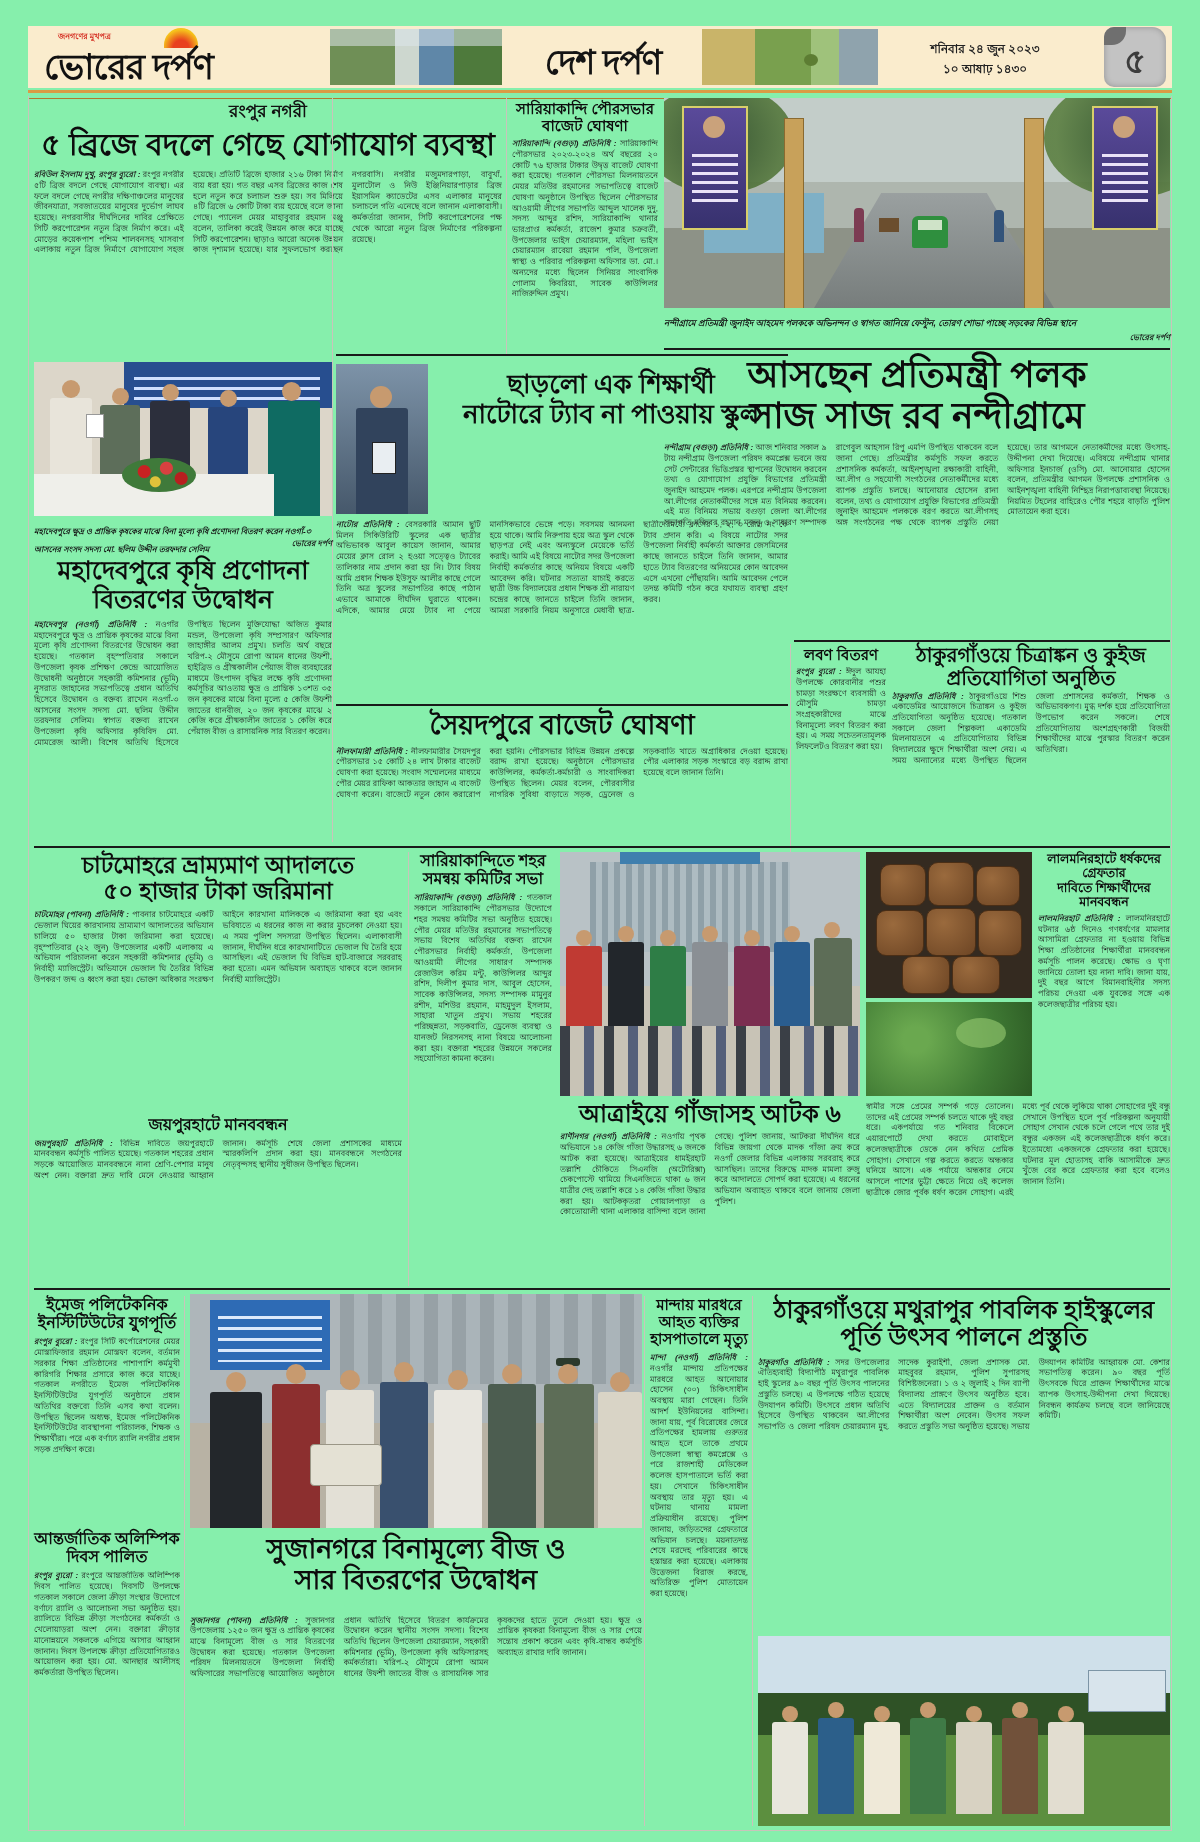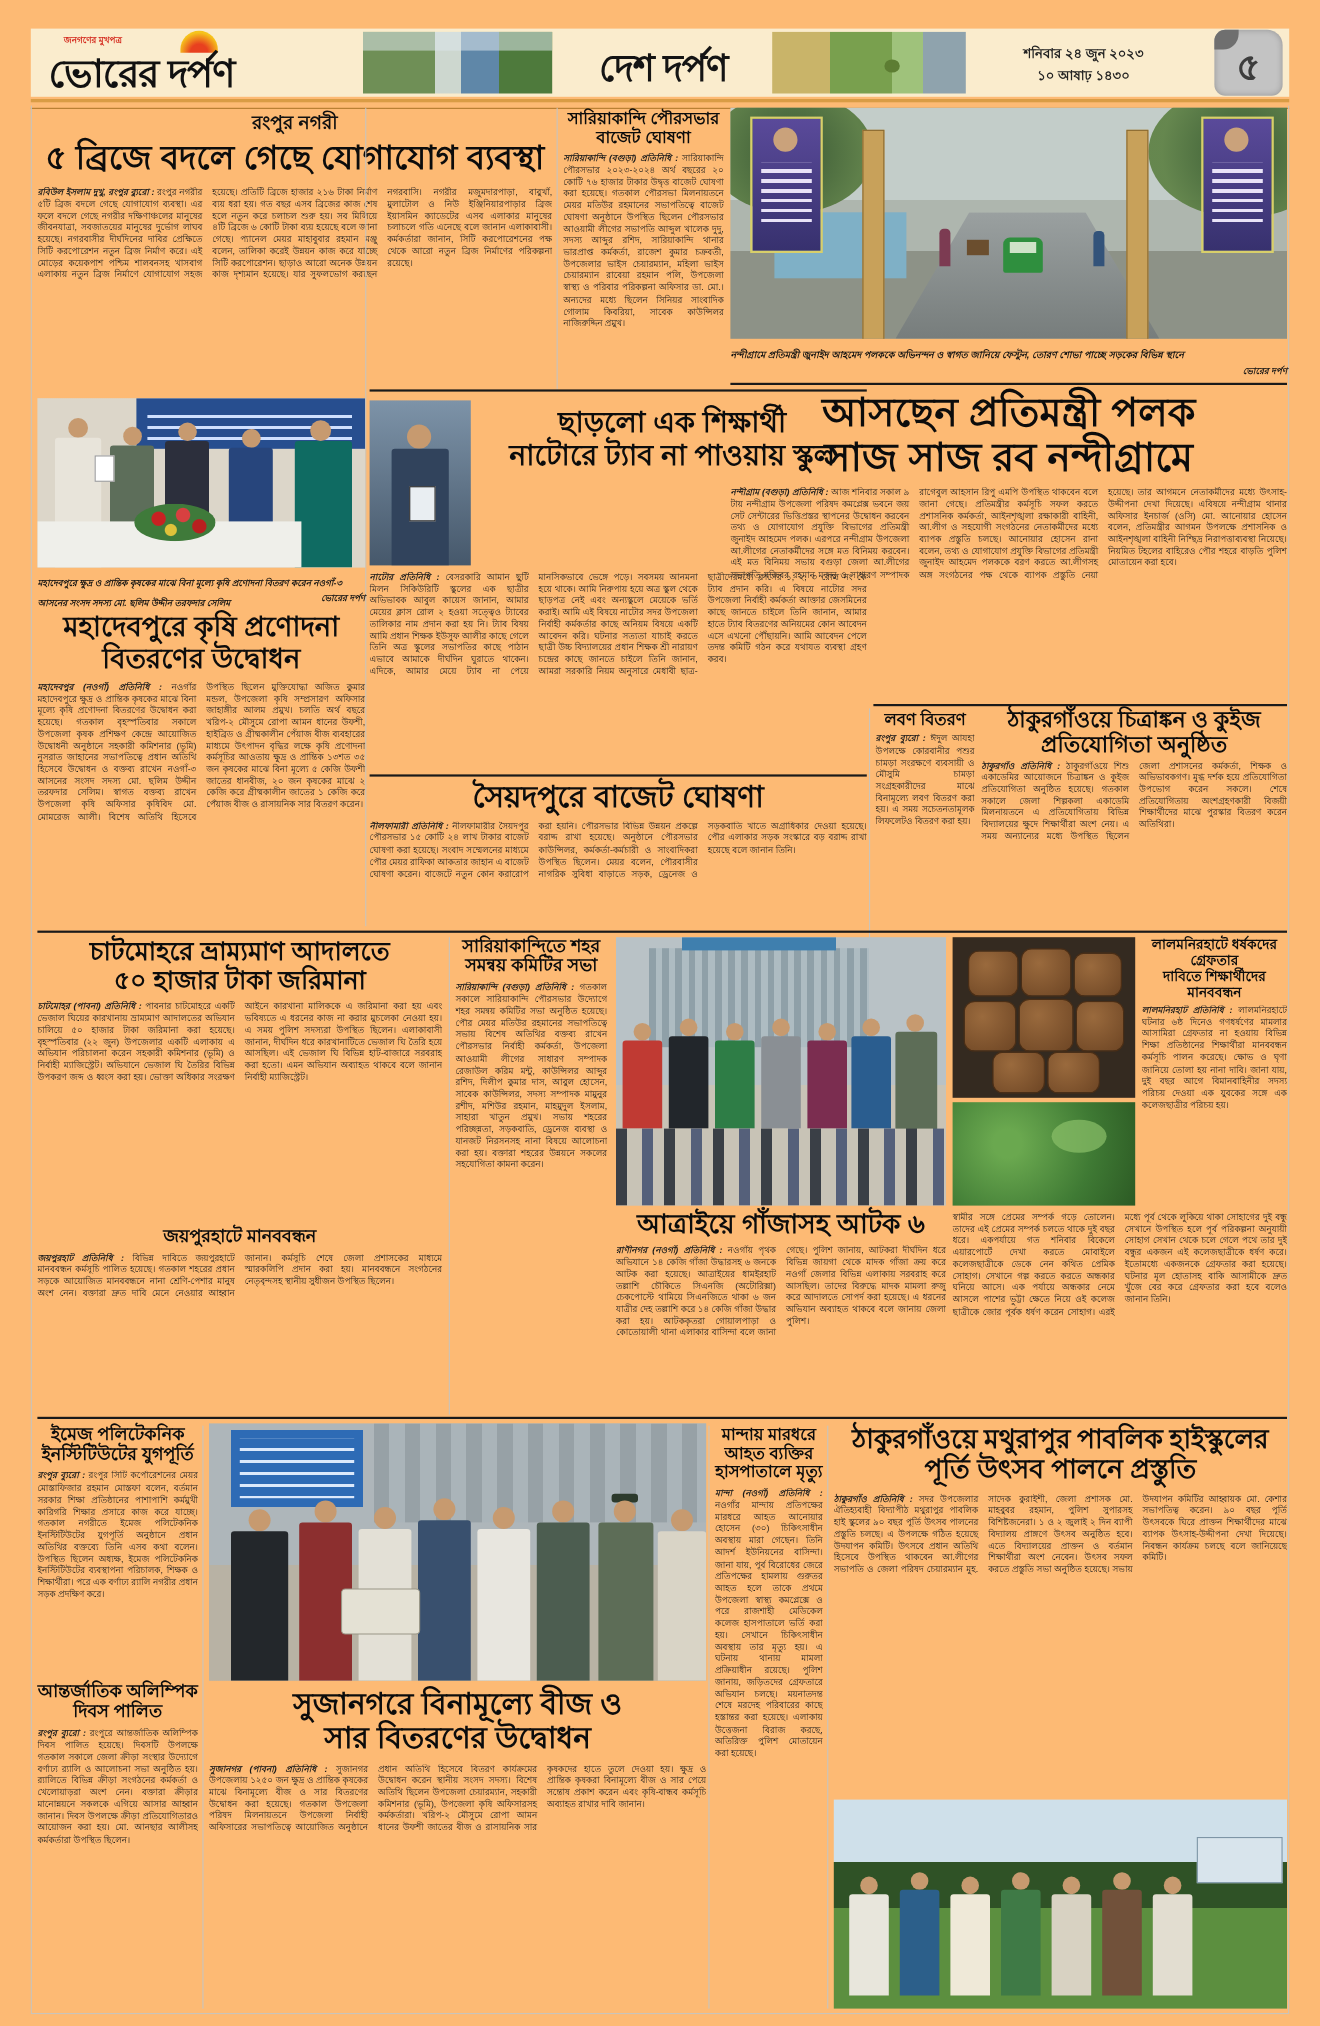--- a/index.html
+++ b/index.html
@@ -1,16 +1,16 @@
 <!DOCTYPE html>
 <html><head>
 <meta charset="utf-8">
 <style>
   html,body{margin:0;padding:0;background:#e9e9e6;}
-  #page{position:relative;width:1200px;height:1842px;background:#fdba74;margin:0 auto;
+  #page{position:relative;width:1200px;height:1842px;background:#86efac;margin:0 auto;
         font-family:"Liberation Sans","DejaVu Sans",sans-serif;color:#161616;overflow:hidden;}
   .abs{position:absolute;}
   .hl{font-weight:bold;color:#0c0c0c;text-align:center;line-height:1.14;}
   .bodytxt{font-size:8px;line-height:1.34;text-align:justify;color:#1c1c1c;overflow:hidden;}
   .cols2{column-count:2;column-gap:9px;}
   .cols3{column-count:3;column-gap:9px;}
   .byl{font-weight:bold;font-style:italic;}
   .caption{font-size:8.6px;font-weight:bold;font-style:italic;color:#101010;line-height:1.3;}
   .credit{font-size:8px;font-weight:bold;font-style:italic;white-space:nowrap;}
   .rule{position:absolute;background:#1a1a1a;}
@@ -323,40 +323,40 @@
     <div class="head" style="left:368px;top:70px;width:20px;height:20px;"></div>
     <div class="torso" style="left:354px;top:90px;width:50px;height:144px;background:#5d6d57;"></div>
     <div class="head" style="left:420px;top:78px;width:20px;height:20px;"></div>
     <div class="torso" style="left:408px;top:98px;width:44px;height:136px;background:#d9d4c6;"></div>
     <div class="abs" style="left:120px;top:150px;width:70px;height:40px;background:#e4e1d4;border:1px solid #9a9686;border-radius:4px;"></div>
   </div>
 
   <div class="abs" style="left:190px;top:1534px;width:452px;height:292px;">
     <div class="hl" style="font-size:27px;">সুজানগরে বিনামূল্যে বীজ ও</div>
     <div class="hl" style="font-size:27px;">সার বিতরণের উদ্বোধন</div>
-    <div class="bodytxt cols3" style="margin-top:8px;height:200px;">
+    <div class="bodytxt cols3" style="margin-top:20px;height:200px;">
       <span class="byl">সুজানগর (পাবনা) প্রতিনিধি :</span>
       <span>সুজানগর উপজেলায় ১২৫০ জন ক্ষুদ্র ও প্রান্তিক কৃষকের মাঝে বিনামূল্যে বীজ ও সার বিতরণের উদ্বোধন করা হয়েছে। গতকাল উপজেলা পরিষদ মিলনায়তনে উপজেলা নির্বাহী অফিসারের সভাপতিত্বে আয়োজিত অনুষ্ঠানে প্রধান অতিথি হিসেবে বিতরণ কার্যক্রমের উদ্বোধন করেন স্থানীয় সংসদ সদস্য। বিশেষ অতিথি ছিলেন উপজেলা চেয়ারম্যান, সহকারী কমিশনার (ভূমি), উপজেলা কৃষি অফিসারসহ কর্মকর্তারা। খরিপ-২ মৌসুমে রোপা আমন ধানের উফশী জাতের বীজ ও রাসায়নিক সার কৃষকদের হাতে তুলে দেওয়া হয়। ক্ষুদ্র ও প্রান্তিক কৃষকরা বিনামূল্যে বীজ ও সার পেয়ে সন্তোষ প্রকাশ করেন এবং কৃষি-বান্ধব কর্মসূচি অব্যাহত রাখার দাবি জানান।</span>
     </div>
   </div>
 
   <div class="vline" style="left:644px;top:1296px;height:530px;"></div>
 
   <div class="abs" style="left:650px;top:1296px;width:98px;height:530px;">
     <div class="hl" style="font-size:15px;">মান্দায় মারধরে আহত ব্যক্তির হাসপাতালে মৃত্যু</div>
     <div class="bodytxt" style="margin-top:6px;height:428px;">
       <span class="byl">মান্দা (নওগাঁ) প্রতিনিধি :</span>
       <span>নওগাঁর মান্দায় প্রতিপক্ষের মারধরে আহত আনোয়ার হোসেন (৩০) চিকিৎসাধীন অবস্থায় মারা গেছেন। তিনি আদর্শ ইউনিয়নের বাসিন্দা। জানা যায়, পূর্ব বিরোধের জেরে প্রতিপক্ষের হামলায় গুরুতর আহত হলে তাকে প্রথমে উপজেলা স্বাস্থ্য কমপ্লেক্সে ও পরে রাজশাহী মেডিকেল কলেজ হাসপাতালে ভর্তি করা হয়। সেখানে চিকিৎসাধীন অবস্থায় তার মৃত্যু হয়। এ ঘটনায় থানায় মামলা প্রক্রিয়াধীন রয়েছে। পুলিশ জানায়, জড়িতদের গ্রেফতারে অভিযান চলছে। ময়নাতদন্ত শেষে মরদেহ পরিবারের কাছে হস্তান্তর করা হয়েছে। এলাকায় উত্তেজনা বিরাজ করছে, অতিরিক্ত পুলিশ মোতায়েন করা হয়েছে।</span>
     </div>
   </div>
 
   <div class="vline" style="left:752px;top:1296px;height:530px;"></div>
 
   <div class="abs" style="left:758px;top:1296px;width:412px;height:334px;">
-    <div class="hl" style="font-size:24px;font-family:Liberation Serif, serif;">ঠাকুরগাঁওয়ে মথুরাপুর পাবলিক হাইস্কুলের</div>
+    <div class="hl" style="font-size:24px;">ঠাকুরগাঁওয়ে মথুরাপুর পাবলিক হাইস্কুলের</div>
     <div class="hl" style="font-size:24px;">পূর্তি উৎসব পালনে প্রস্তুতি</div>
     <div class="bodytxt cols3" style="margin-top:7px;height:246px;">
       <span class="byl">ঠাকুরগাঁও প্রতিনিধি :</span>
       <span>সদর উপজেলার ঐতিহ্যবাহী বিদ্যাপীঠ মথুরাপুর পাবলিক হাই স্কুলের ৯০ বছর পূর্তি উৎসব পালনের প্রস্তুতি চলছে। এ উপলক্ষে গঠিত হয়েছে উদযাপন কমিটি। উৎসবে প্রধান অতিথি হিসেবে উপস্থিত থাকবেন আ.লীগের সভাপতি ও জেলা পরিষদ চেয়ারম্যান মুহ. সাদেক কুরাইশী, জেলা প্রশাসক মো. মাহবুবর রহমান, পুলিশ সুপারসহ বিশিষ্টজনেরা। ১ ও ২ জুলাই ২ দিন ব্যাপী বিদ্যালয় প্রাঙ্গণে উৎসব অনুষ্ঠিত হবে। এতে বিদ্যালয়ের প্রাক্তন ও বর্তমান শিক্ষার্থীরা অংশ নেবেন। উৎসব সফল করতে প্রস্তুতি সভা অনুষ্ঠিত হয়েছে। সভায় উদযাপন কমিটির আহ্বায়ক মো. কেশার সভাপতিত্ব করেন। ৯০ বছর পূর্তি উৎসবকে ঘিরে প্রাক্তন শিক্ষার্থীদের মাঝে ব্যাপক উৎসাহ-উদ্দীপনা দেখা দিয়েছে। নিবন্ধন কার্যক্রম চলছে বলে জানিয়েছে কমিটি।</span>
     </div>
   </div>
 
   <div class="photo" style="left:758px;top:1636px;width:412px;height:190px;background:linear-gradient(#cfe0ea 0 30%,#2f5226 30% 52%,#5c8f3f 52% 100%);">
     <div class="abs" style="left:330px;top:34px;width:76px;height:40px;background:#d8e4ec;border:1px solid #7d95a6;"></div>
     <div class="head" style="left:24px;top:70px;width:16px;height:16px;"></div>

